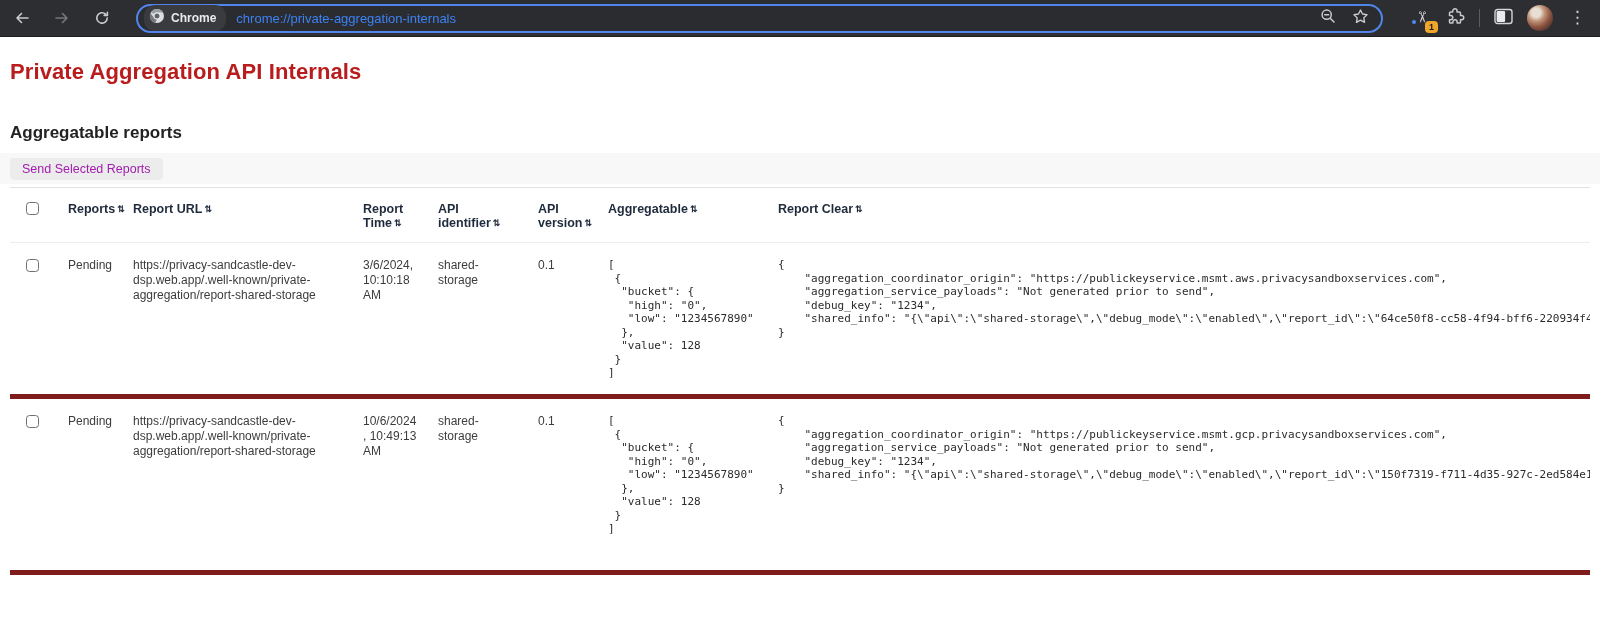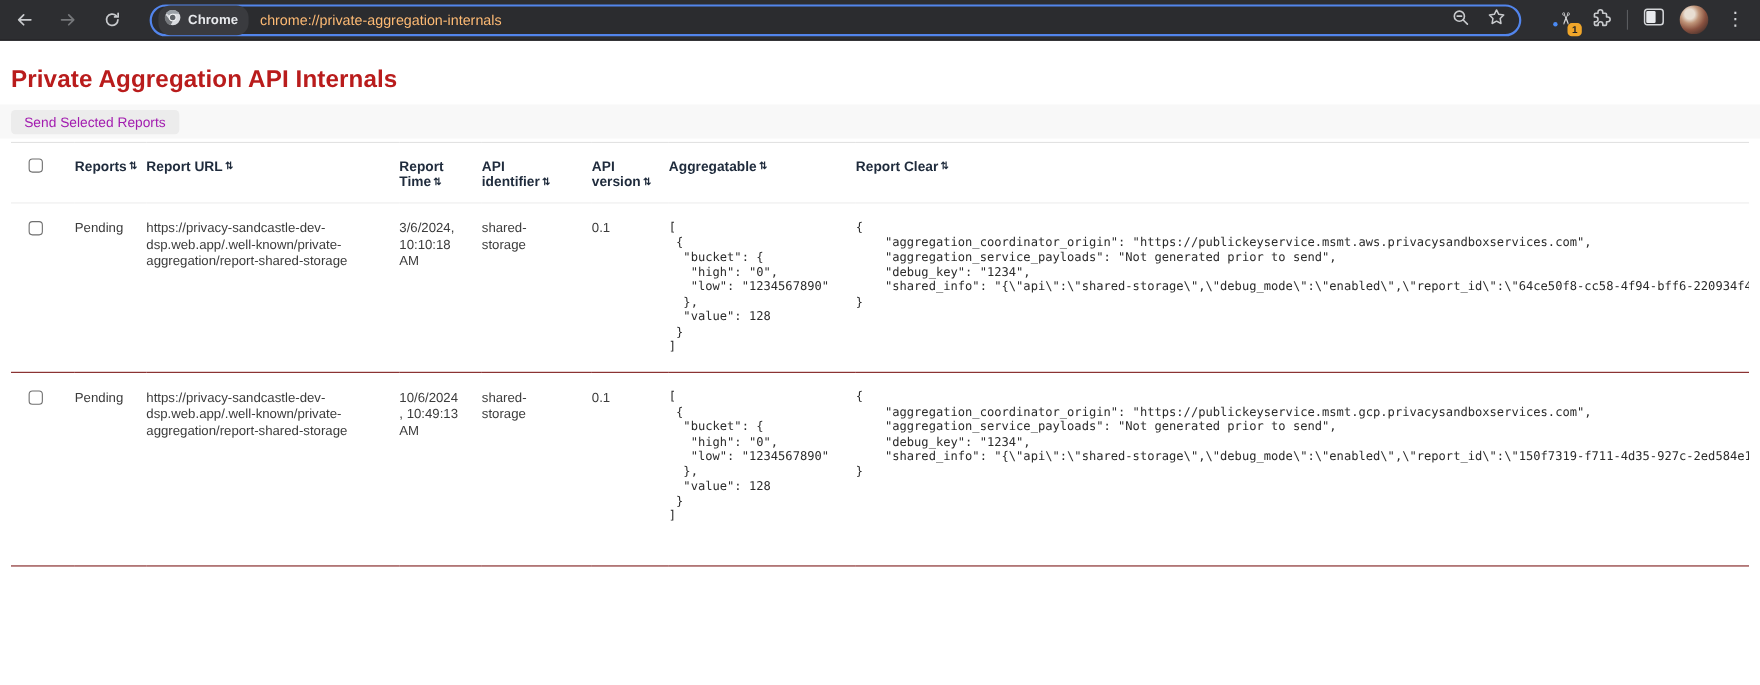--- a/index.html
+++ b/index.html
@@ -27,21 +27,21 @@
     border:2px solid #5285ec; border-radius:15px;
     background:#2b2c2f; display:flex; align-items:center;
     padding:0 12px 0 6px; gap:10px; min-width:0;
   }
   .site-chip {
     display:flex; align-items:center; gap:6px;
     background:#3a3b3f; border-radius:11px; padding:3px 10px 3px 5px;
     flex:0 0 auto;
   }
   .site-chip .chip-label { font-size:12px; font-weight:700; color:#e8eaed; }
-  .url-text { font-size:13px; color:#fdba74; flex:1 1 auto; white-space:nowrap; overflow:hidden; }
+  .url-text { font-size:13px; color:#3b82f6; flex:1 1 auto; white-space:nowrap; overflow:hidden; }
   .omnibox-right { display:flex; align-items:center; gap:16px; flex:0 0 auto; color:#c8cacd; }
   .toolbar-right { display:flex; align-items:center; gap:14px; padding:0 4px 0 8px; flex:0 0 auto; }
   .ext-scissors { position:relative; width:22px; height:24px; flex:0 0 auto; }
   .scissors-glyph {
     font-size:15px; color:#d8d9db; display:block; transform:rotate(90deg);
     line-height:22px; text-align:center;
   }
   .scissors-dot { position:absolute; left:1px; bottom:6px; width:4px; height:4px; border-radius:50%; background:#4a8af4; }
   .badge {
     position:absolute; right:-5px; bottom:-3px;
@@ -82,21 +82,21 @@
   col.c-apiid { width:100px; }
   col.c-apiver { width:70px; }
   col.c-contrib { width:170px; }
   th, td { text-align:left; vertical-align:top; padding:15px 20px 14px 0; }
   thead th {
     font-size:12.5px; font-weight:700; color:#1f2b3c;
     border-top:1px solid #e2e2e2; border-bottom:1px solid #ededed;
     padding-top:14px; padding-bottom:12px;
   }
   .sort { font-size:9px; margin-left:2px; position:relative; top:-1px; }
-  tbody tr td { border-bottom:1px solid #7f1d1d;margin-left:44px; }
+  tbody tr td { border-bottom:5px solid #7f1d1d;margin-left:44px; }
   tr.row-0 { height:154px; }
   tr.row-1 { height:176px; }
   td { font-size:12px; color:#3c3c3c; line-height:15px; }
   .cell-wrap { overflow-wrap:break-word; word-break:break-word; }
   .mono {
     font-family:"DejaVu Sans Mono", monospace;
     font-size:11px; line-height:13.5px; color:#2b2b2b;
     white-space:pre; overflow:hidden;
   }
   td.clip { overflow:hidden; }
@@ -176,20 +176,21 @@
     </span>
     <span class="avatar"></span>
     <span class="kebab"><span>⋮</span></span>
   </div>
 </header>
 
 <main>
   <h1>Private Aggregation API Internals</h1>
 
 
+  <h2>Aggregatable reports</h2>
 
   <div class="send-band">
     <button class="send-btn" disabled="">Send Selected Reports</button>
   </div>
 
   <table>
     <colgroup>
       <col class="c-check">
         <col class="c-status">
         <col class="c-url">

